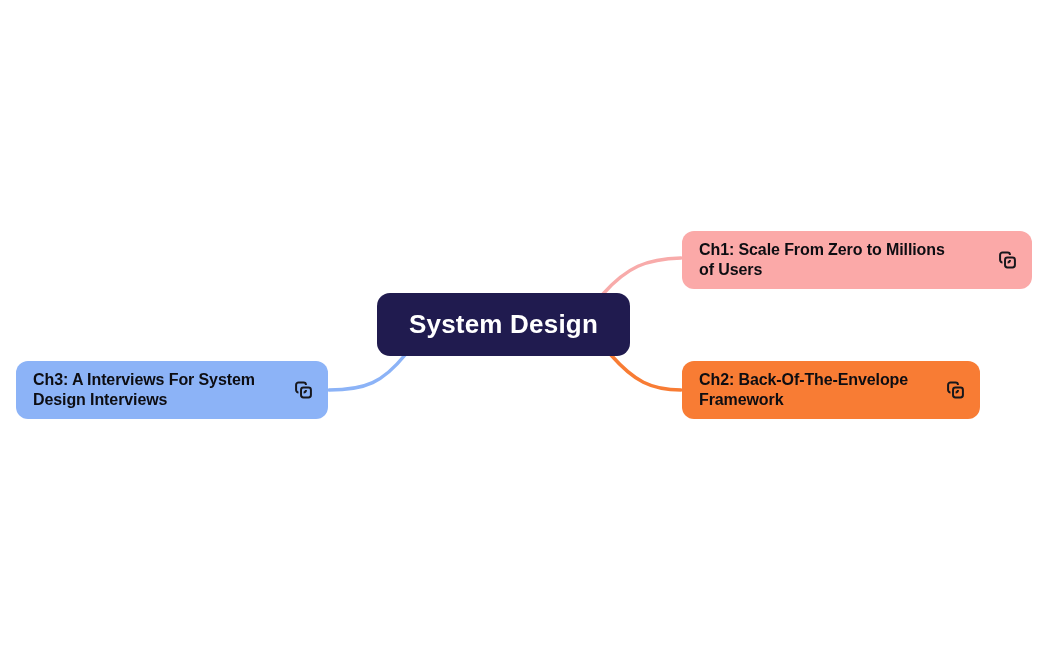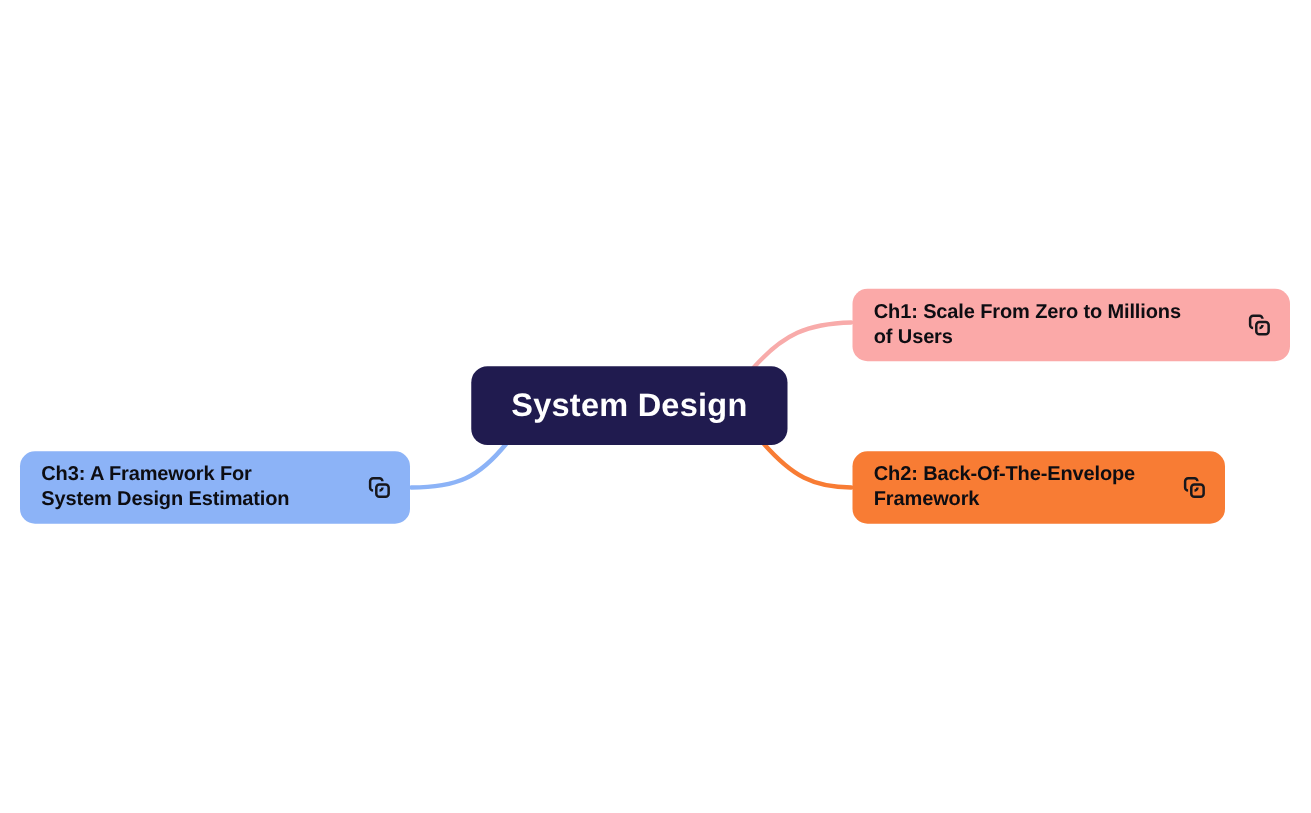--- a/index.html
+++ b/index.html
@@ -87,21 +87,21 @@
     <span class="node-icon">
       <svg viewBox="0 0 20 20">
         <rect x="2.2" y="2.2" width="10.4" height="10.4" rx="2.6" fill="none" stroke="#17171c" stroke-width="2.1"></rect>
         <rect x="7.4" y="7.4" width="10.4" height="10.4" rx="2.6" fill="none" style="stroke:var(--node-bg)" stroke-width="5.4"></rect>
         <rect x="7.4" y="7.4" width="10.4" height="10.4" rx="2.6" fill="none" stroke="#17171c" stroke-width="2.1"></rect>
       </svg>
     </span>
   </div>
 
   <div class="node chapter-node node-ch3" style="background-color: rgb(140, 179, 247); --node-bg: #8cb3f7; color: rgb(13, 13, 18);">
-    <span class="label">Ch3: A Framework For System Design Estimation</span>
+    <span class="label">Ch3: A Interviews For System Design Interviews</span>
     <span class="node-icon">
       <svg viewBox="0 0 20 20">
         <rect x="2.2" y="2.2" width="10.4" height="10.4" rx="2.6" fill="none" stroke="#17171c" stroke-width="2.1"></rect>
         <rect x="7.4" y="7.4" width="10.4" height="10.4" rx="2.6" fill="none" style="stroke:var(--node-bg)" stroke-width="5.4"></rect>
         <rect x="7.4" y="7.4" width="10.4" height="10.4" rx="2.6" fill="none" stroke="#17171c" stroke-width="2.1"></rect>
       </svg>
     </span>
   </div>
 
 </div>

